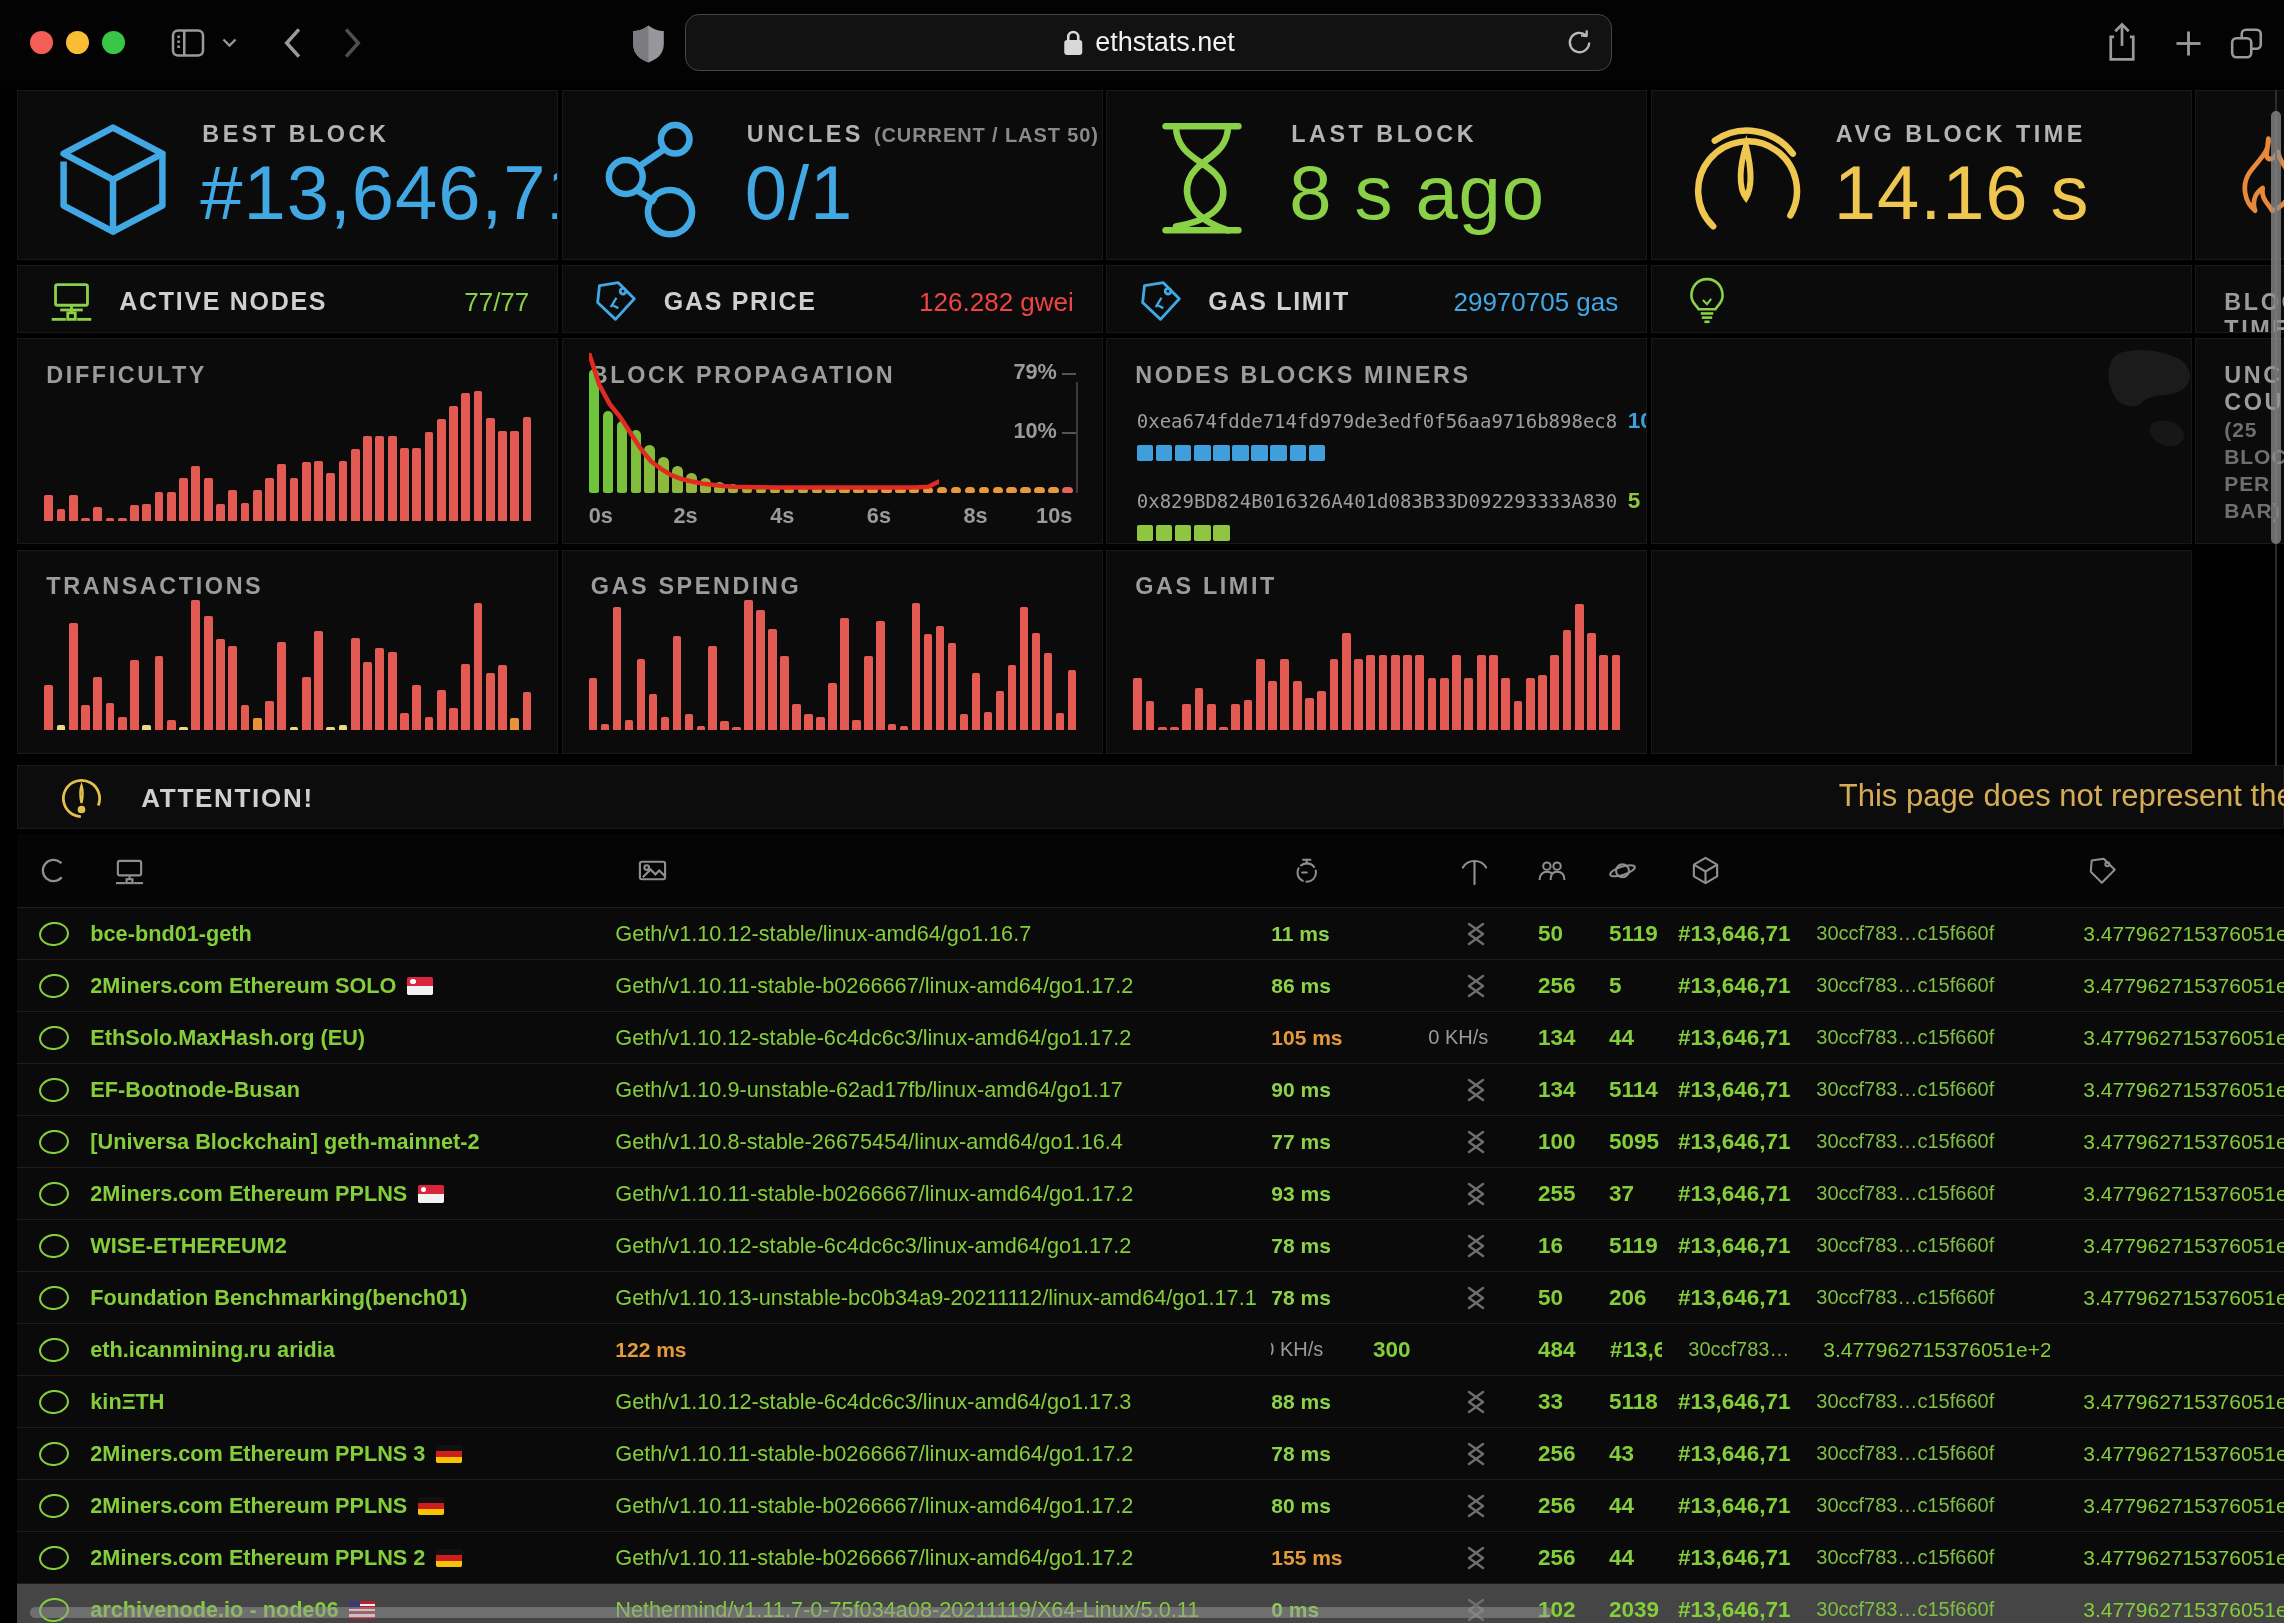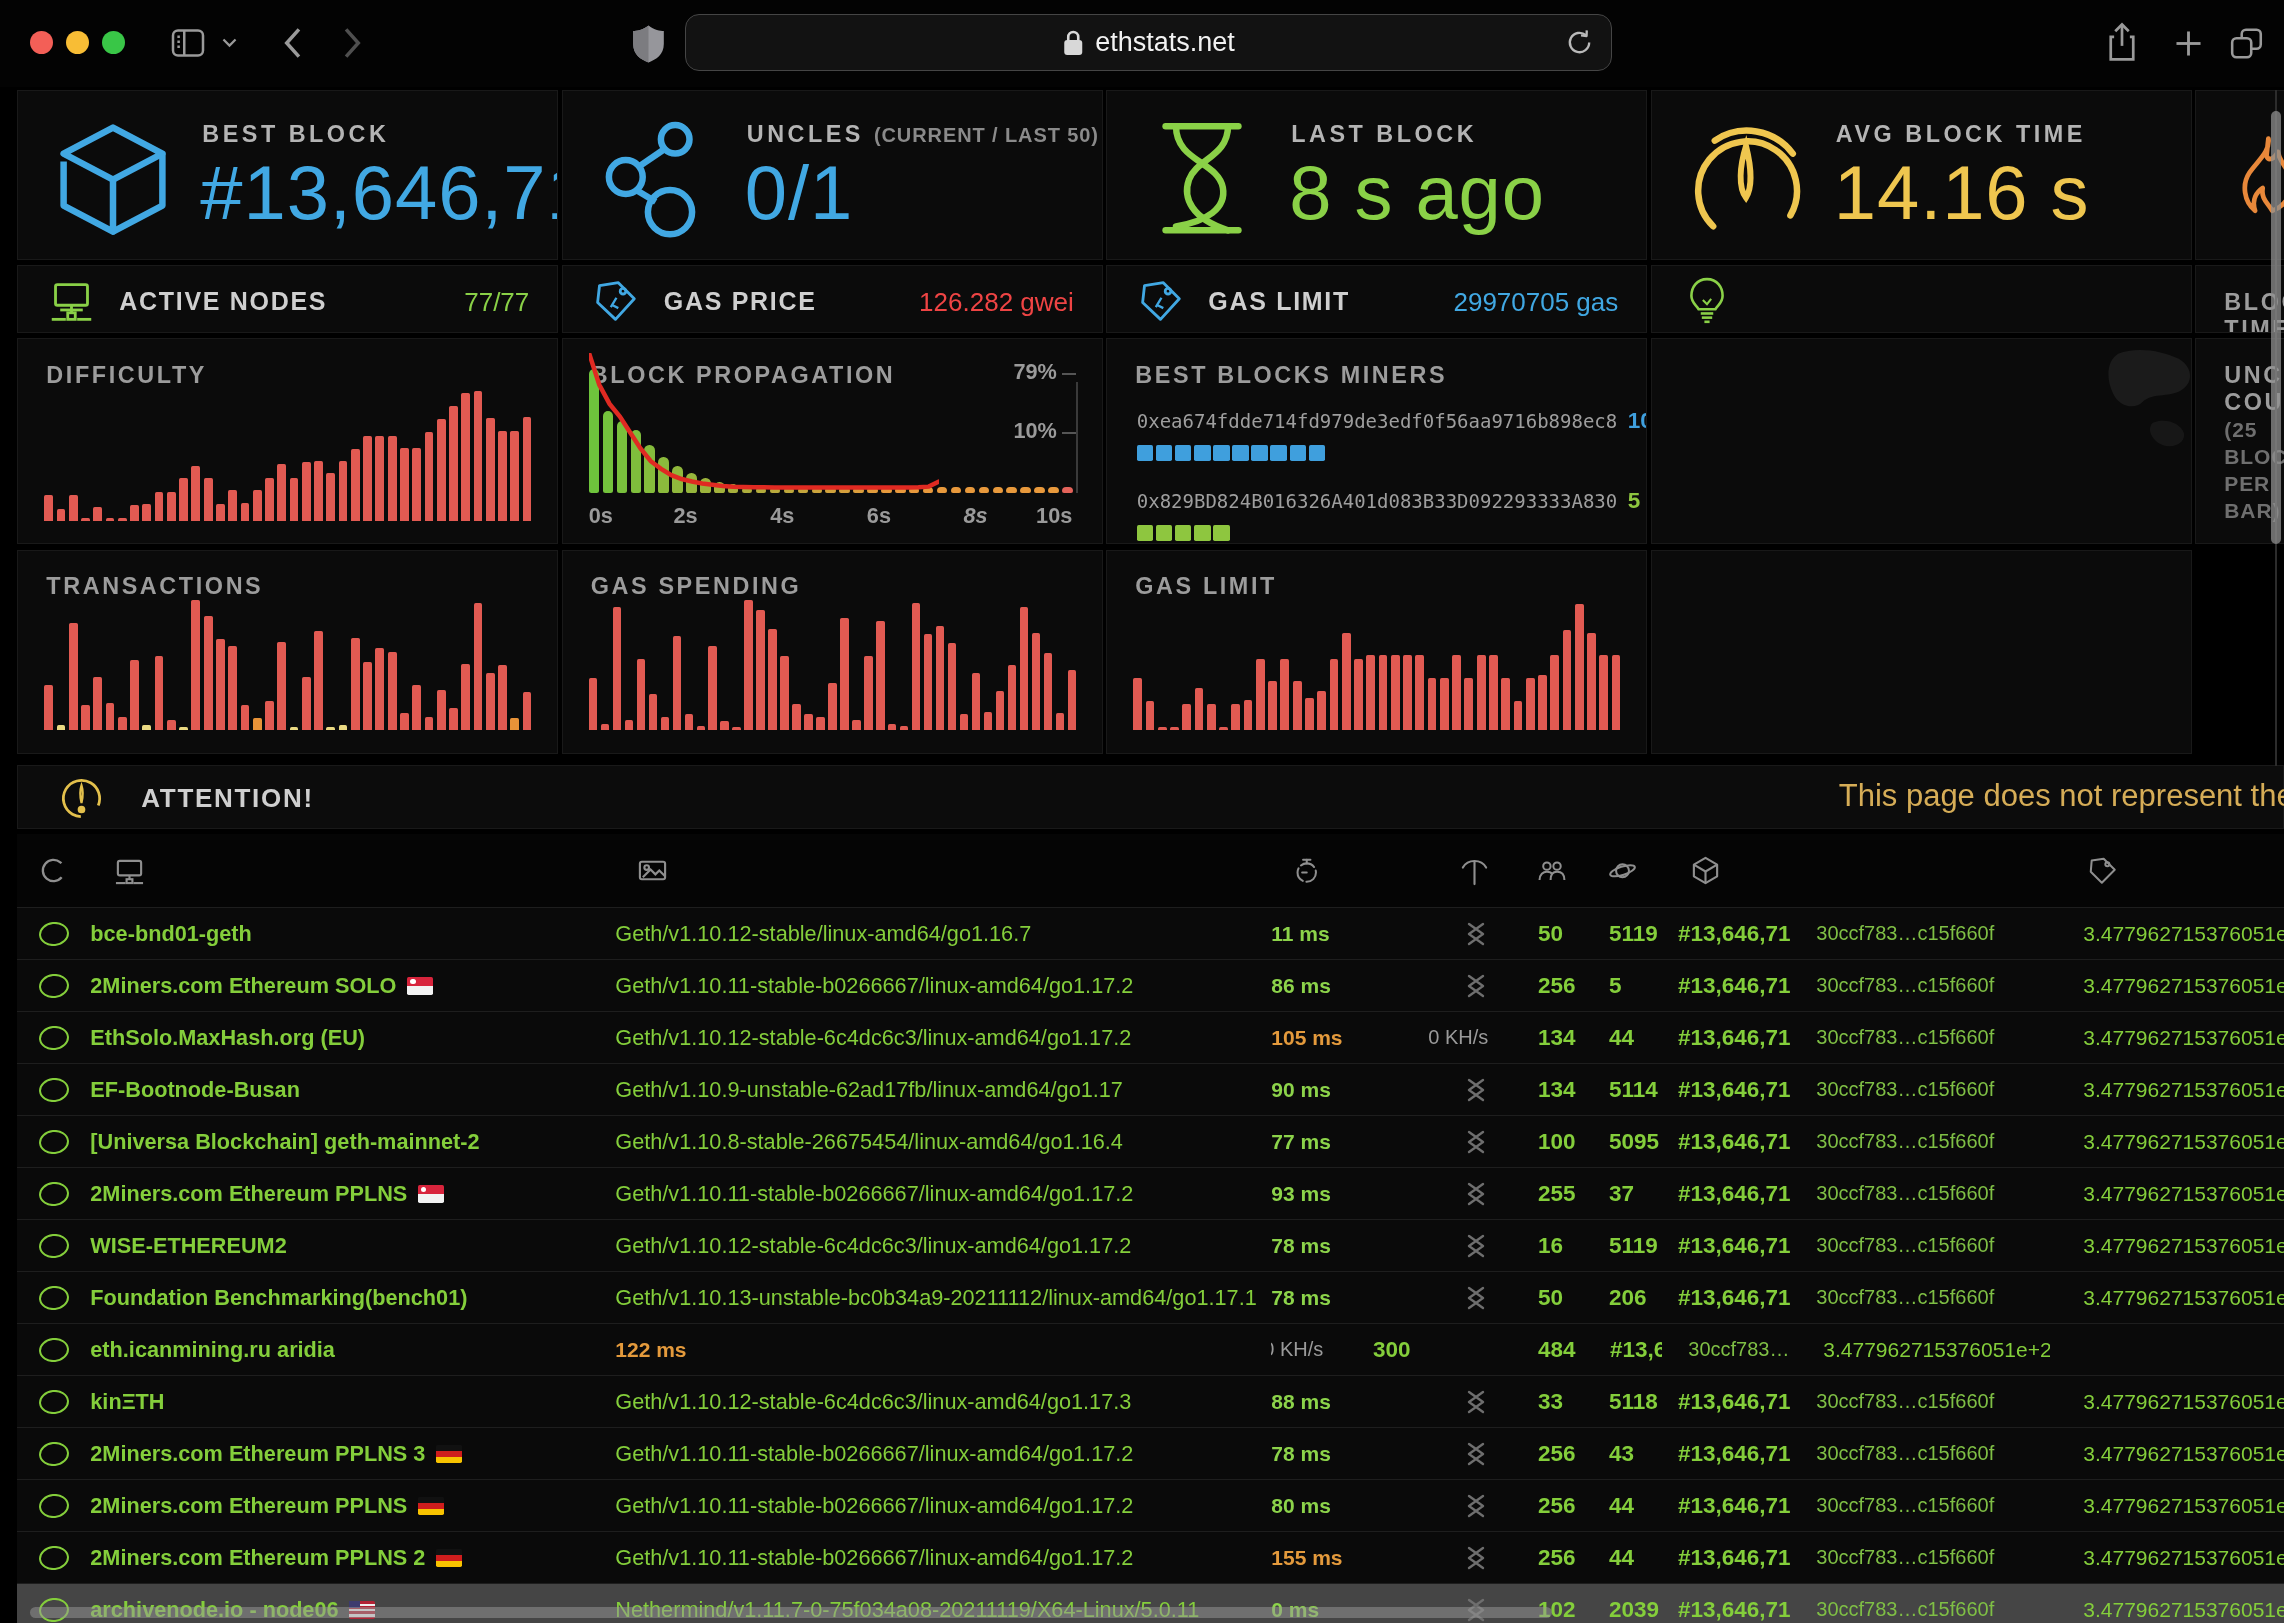--- a/index.html
+++ b/index.html
@@ -412,33 +412,33 @@
           <div class="bar" style="height: 4.09091%; background: rgb(228, 99, 90);"></div>
         </div>
       <svg class="curve" viewBox="0 0 100 40" preserveAspectRatio="none">
           <polyline points="0.00,0.00 2.94,9.09 5.88,14.55 8.82,18.18 11.76,22.73 14.71,27.27 17.65,30.91 20.59,33.09 23.53,34.91 26.47,36.00 29.41,36.73 32.35,37.27 35.29,37.64 38.24,38.00 41.18,38.18 44.12,38.27 47.06,38.36 50.00,38.36 52.94,38.45 55.88,38.45 58.82,38.45 61.76,38.45 64.71,38.45 67.65,38.45 70.59,38.45 73.53,38.45 76.47,38.45 79.41,38.45 82.35,38.45 85.29,38.45 88.24,38.45 91.18,38.45 94.12,38.36 97.06,38.18 100.00,36.73" fill="none" stroke="#e02a22" stroke-width="4.5" vector-effect="non-scaling-stroke" stroke-linecap="round"></polyline>
         </svg>
       <div class="xticks">
           <span style="left: 0%;">0s</span>
           <span style="left: 20%;">2s</span>
           <span style="left: 40%;">4s</span>
           <span style="left: 60%;">6s</span>
-          <span style="left: 80%; font-style: italic;">8s</span>
+          <span style="left: 80%;">8s</span>
           <span style="left: 100%;">10s</span>
         </div>
       <div class="yticks">
           <span style="bottom: 158px;">79%</span>
           <span style="bottom: 99px;">10%</span>
         </div>
     <div class="ytickline" style="bottom: 168px;"></div>
         <div class="ytickline" style="bottom: 109px;"></div>
       </div>
 
     <div class="panel miners">
-      <div class="ctitle" style="position:absolute;left:28px;top:22.5px;font-size:23.4px;font-weight:700;letter-spacing:2.6px;color:#9c9c9c;">BEST BLOCKS MINERS</div>
+      <div class="ctitle" style="position:absolute;left:28px;top:22.5px;font-size:23.4px;font-weight:700;letter-spacing:2.6px;color:#9c9c9c;">NODES BLOCKS MINERS</div>
       <div id="miners-rows">
           <div class="mrow" style="top: 69px;"><span class="addr">0xea674fdde714fd979de3edf0f56aa9716b898ec8</span><span class="mcount" style="color: rgb(63, 159, 221);">10</span><div class="squares">
               <div class="sq" style="background: rgb(63, 159, 221);"></div>
               <div class="sq" style="background: rgb(63, 159, 221);"></div>
               <div class="sq" style="background: rgb(63, 159, 221);"></div>
               <div class="sq" style="background: rgb(63, 159, 221);"></div>
               <div class="sq" style="background: rgb(63, 159, 221);"></div>
               <div class="sq" style="background: rgb(63, 159, 221);"></div>
               <div class="sq" style="background: rgb(63, 159, 221);"></div>
               <div class="sq" style="background: rgb(63, 159, 221);"></div>

